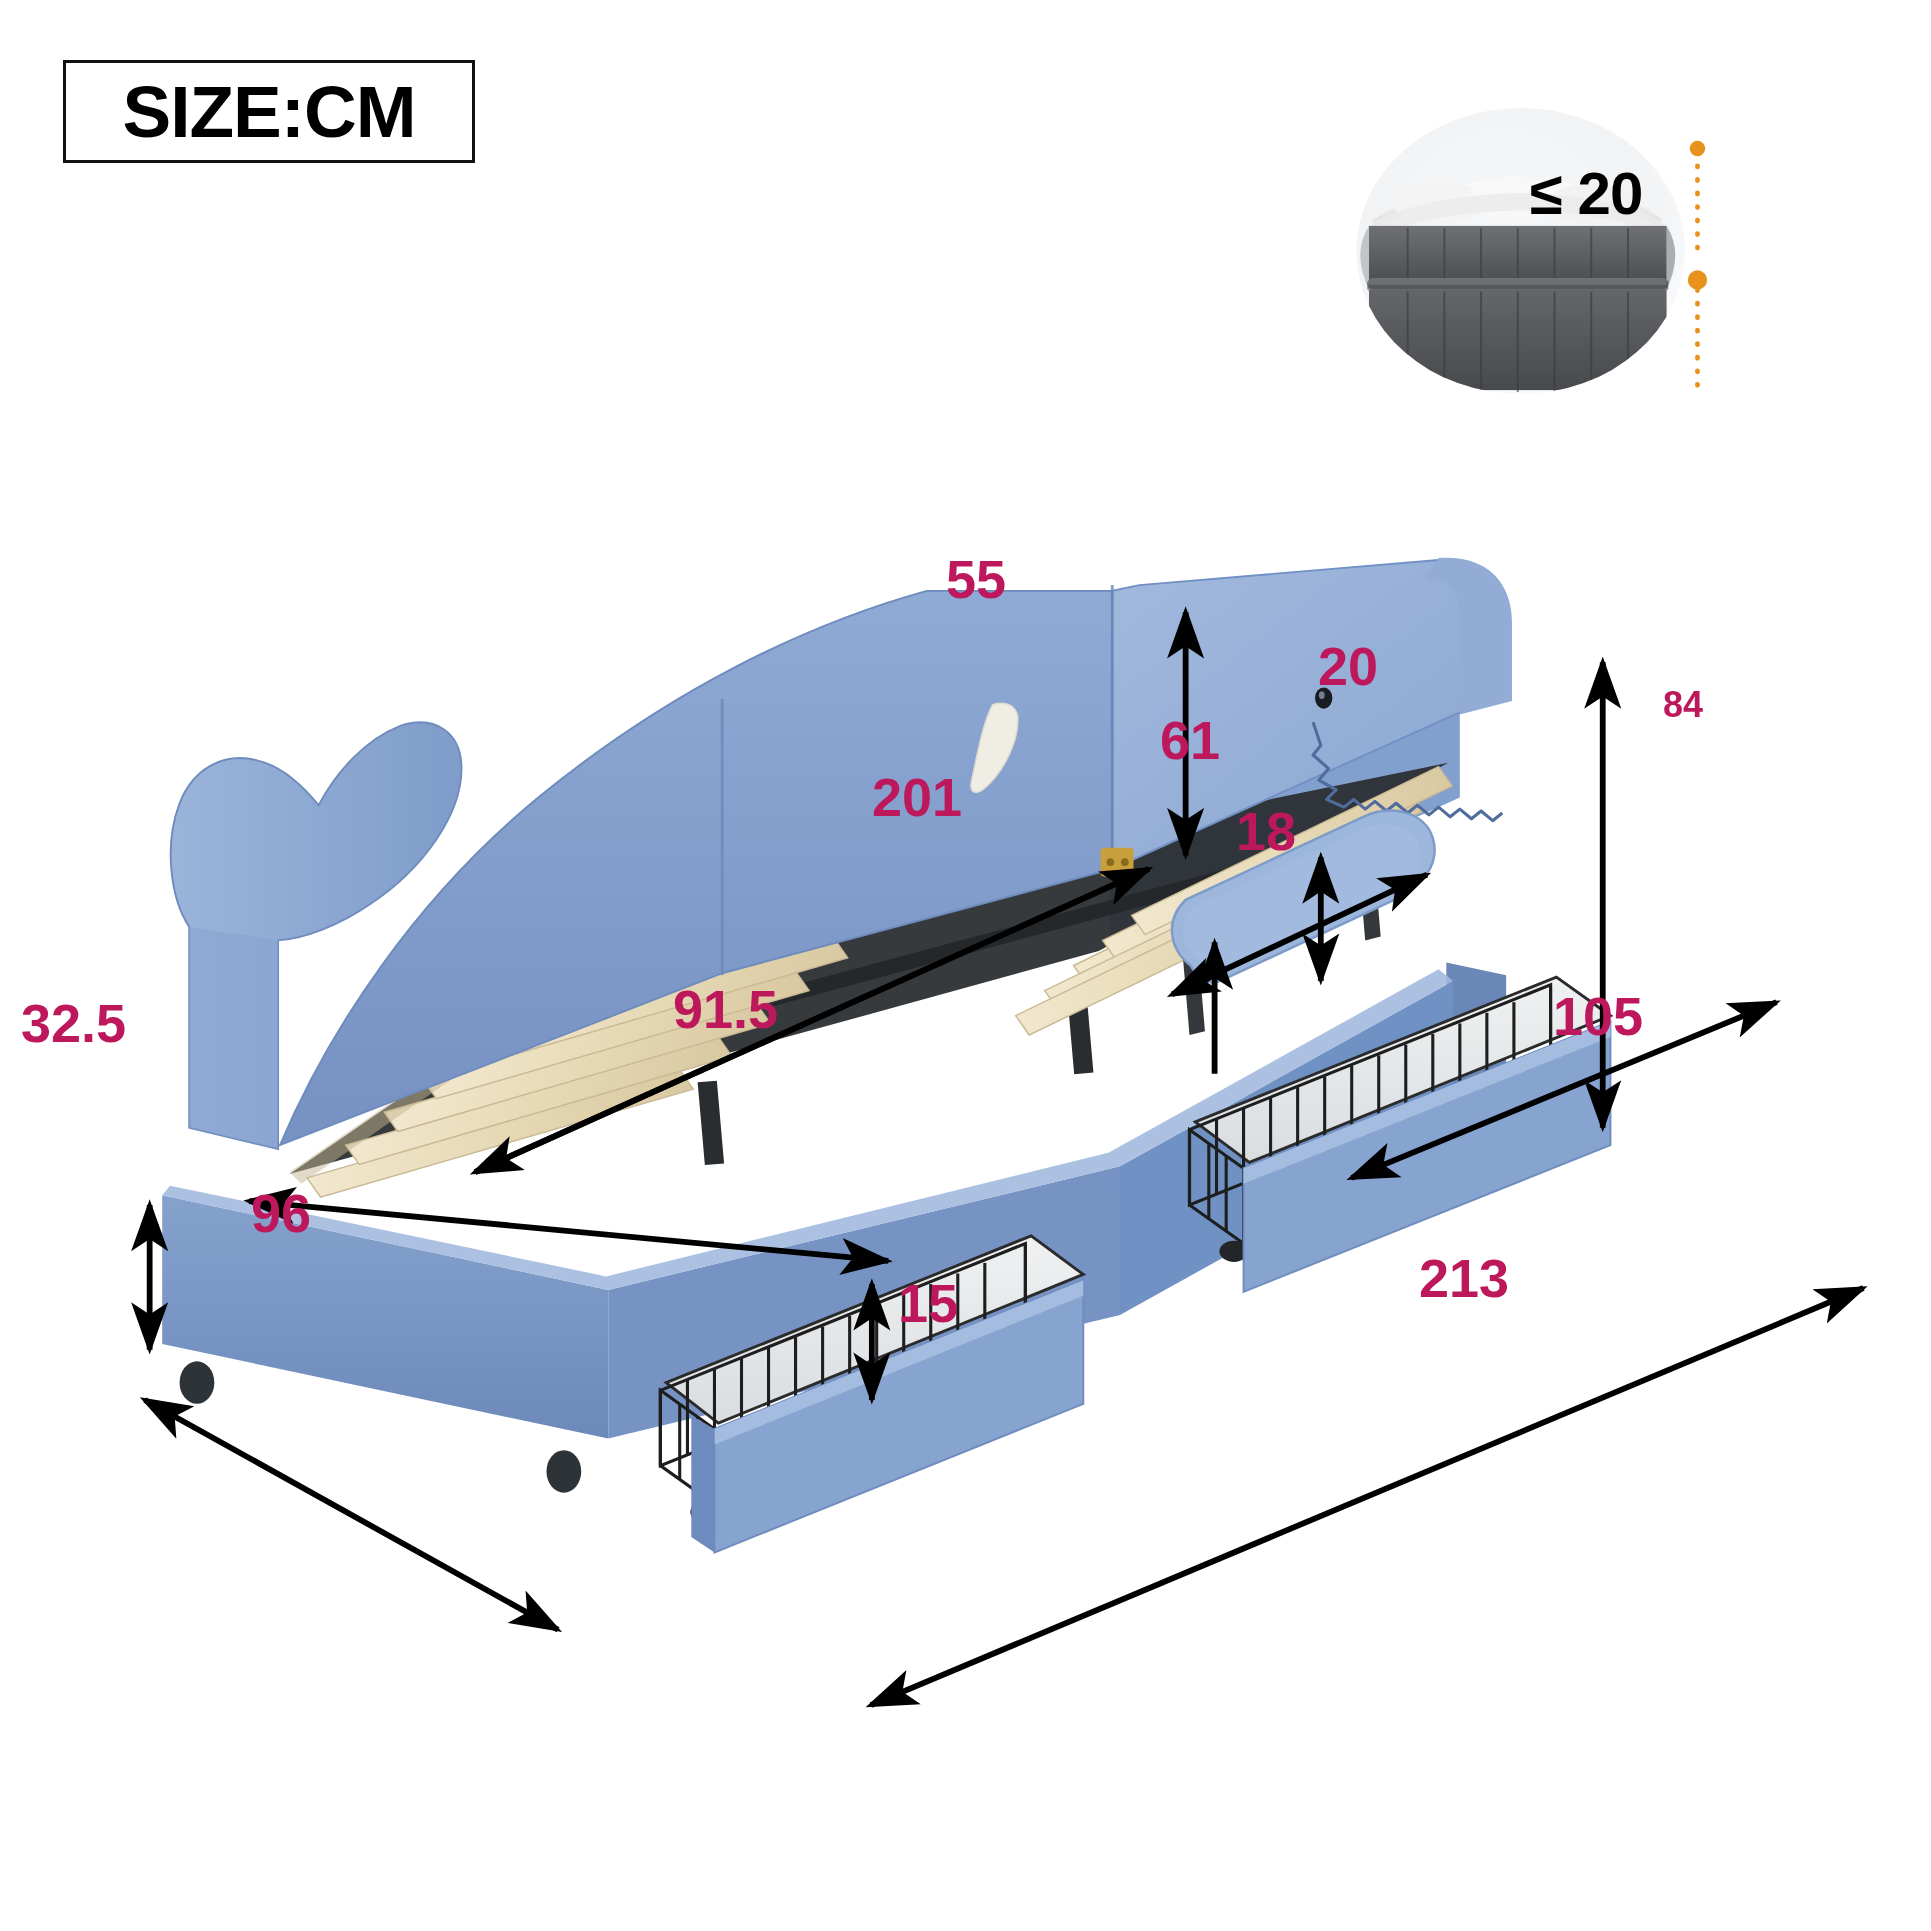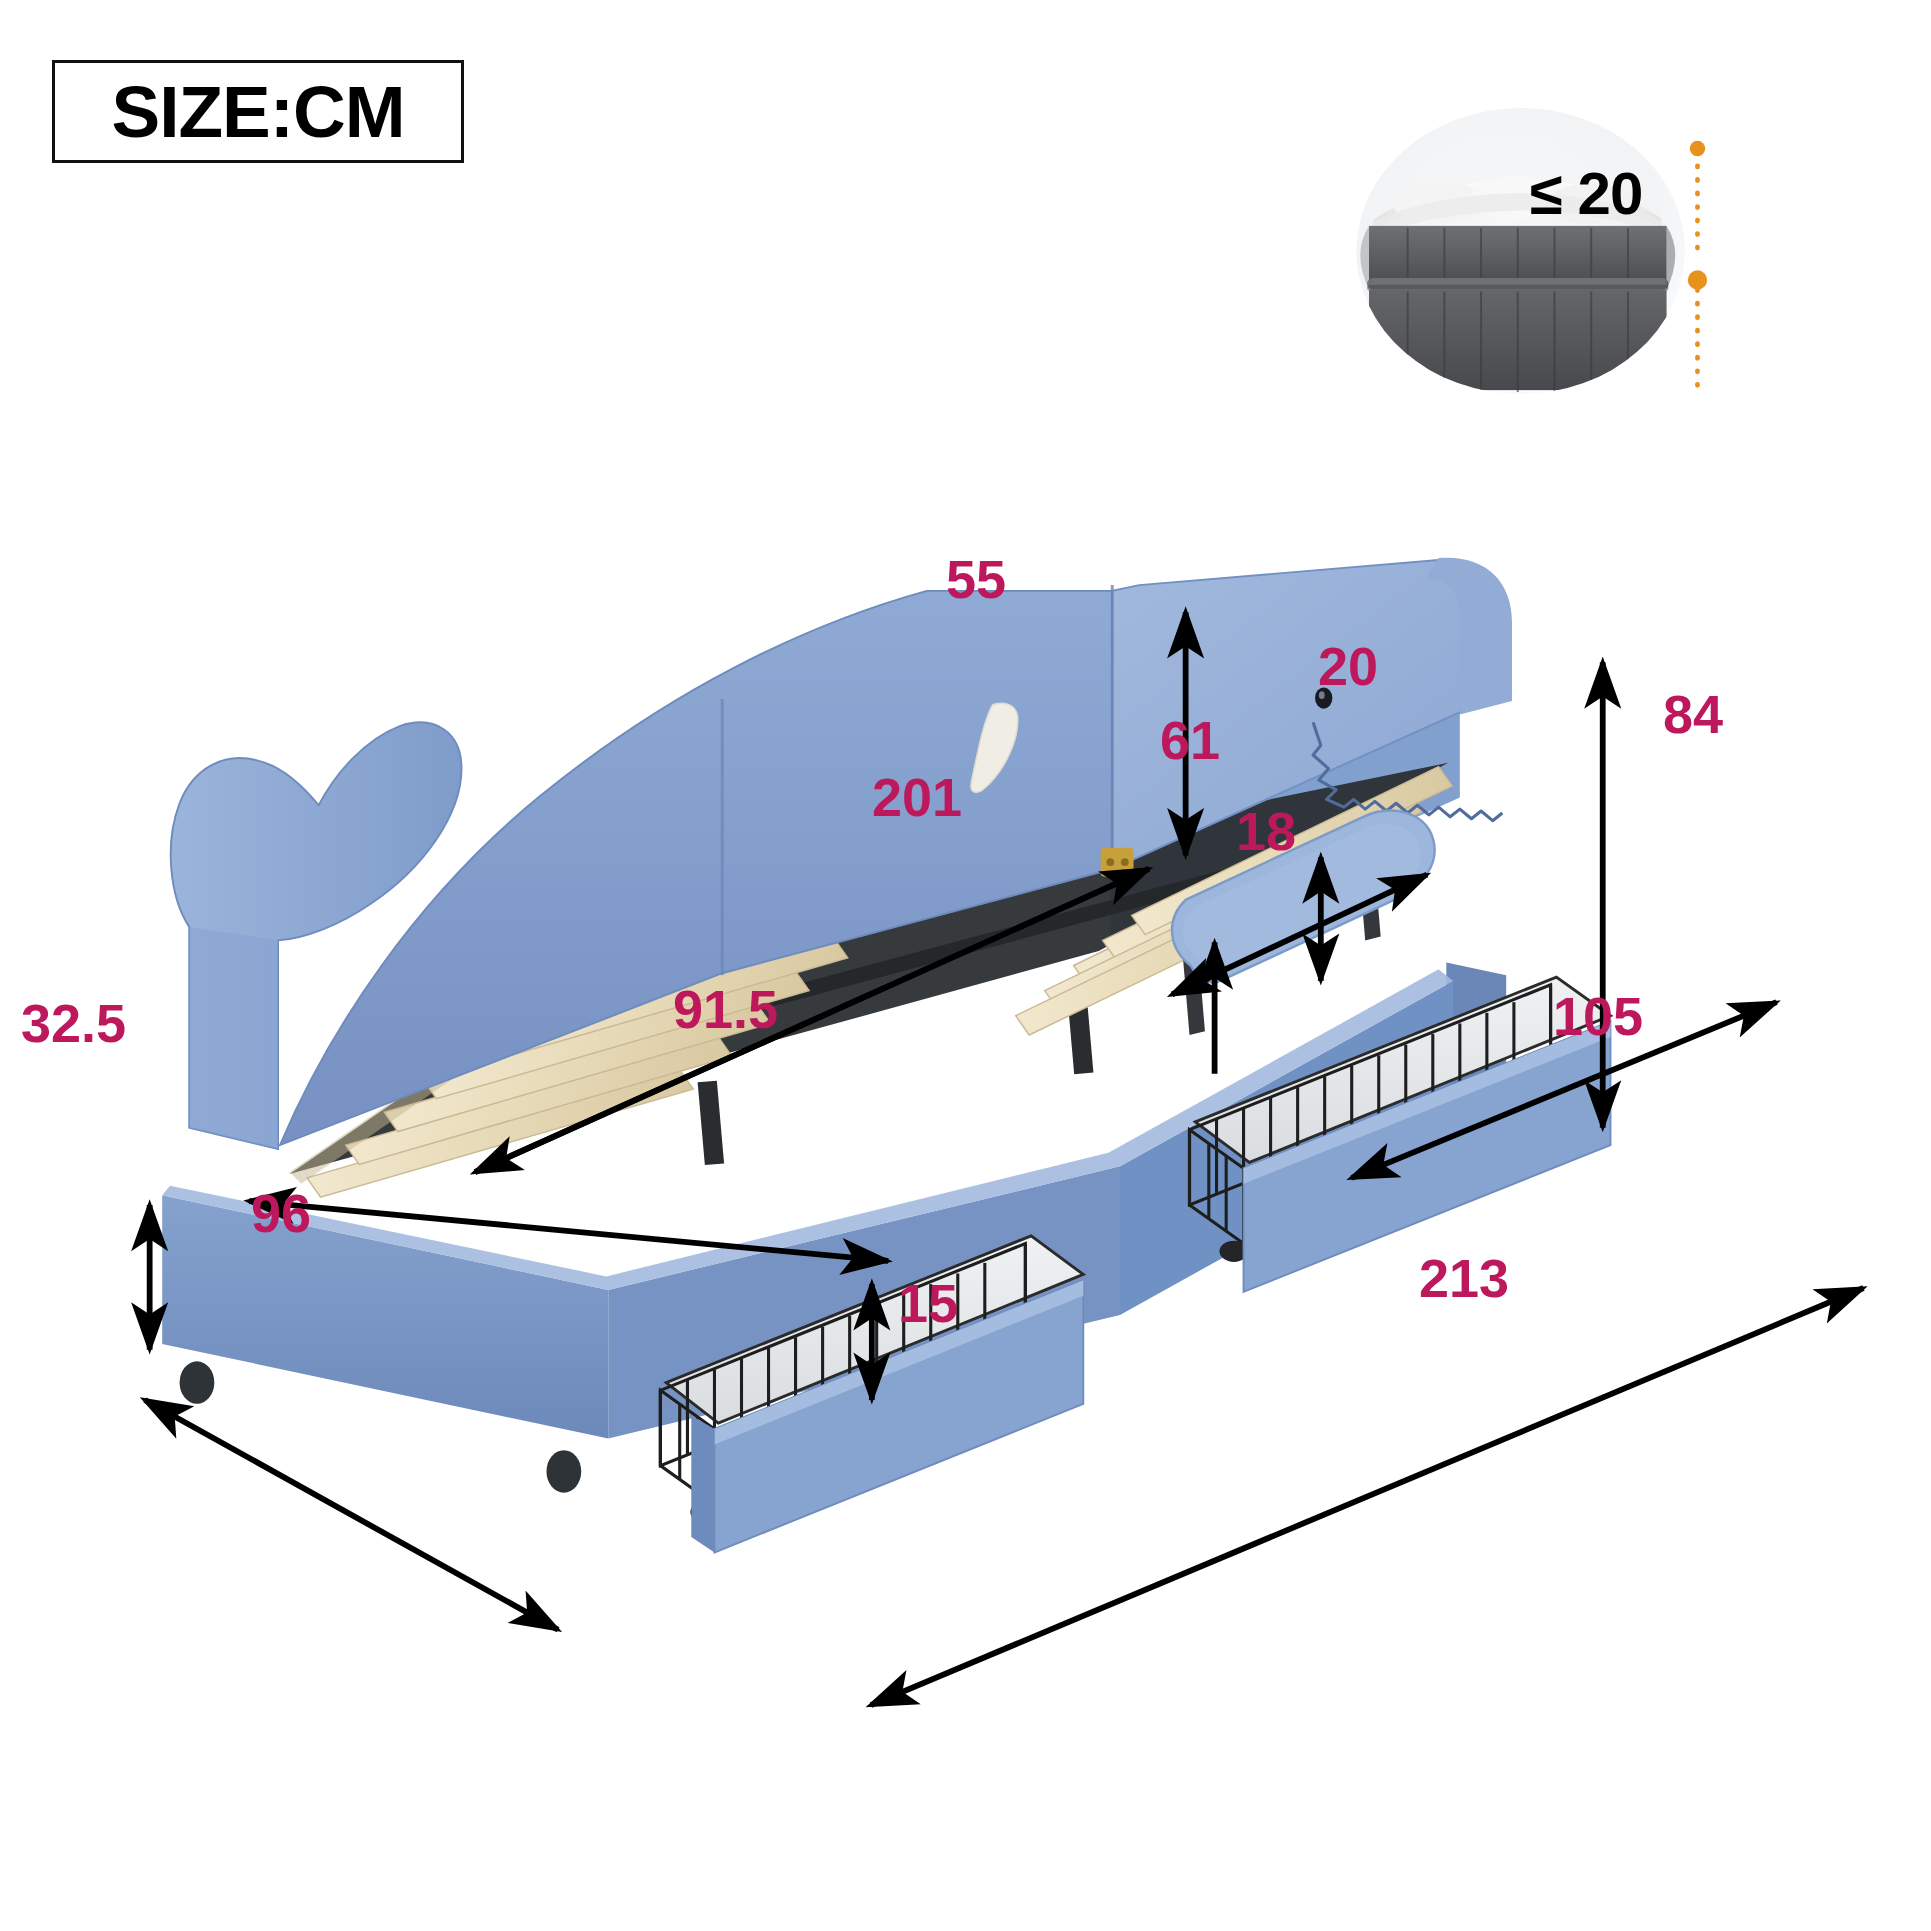--- a/index.html
+++ b/index.html
@@ -5,21 +5,21 @@
   html,body{margin:0;padding:0;background:#ffffff;}
   body{
     width:1931px;height:1931px;position:relative;overflow:hidden;
     font-family:"Liberation Sans", sans-serif;
     color:#000;
   }
   #stage{position:absolute;inset:0;}
 
   
   .title-box{
-    position:absolute;left:52px;top:60px;
+    position:absolute;left:63px;top:60px;
     width:406px;height:97px;
     border:3.9px solid #111;background:#fff;
     display:flex;align-items:center;justify-content:center;
   }
   .title-box span{
     font-size:73px;font-weight:700;letter-spacing:-1px;line-height:1;
     font-family:"Liberation Sans", sans-serif;
   }
 
   
@@ -28,21 +28,21 @@
     position:absolute;left:246px;top:53px;
     font-size:60px;font-weight:700;white-space:nowrap;letter-spacing:-1px;
   }
 
   
   .dim{
     position:absolute;font-weight:700;line-height:1;white-space:nowrap;
     font-family:"Liberation Sans", sans-serif;color:#be185d;
   }
   .d-55   {left:946px; top:552px; font-size:54px;}
-  .d-84   {left:1663px;top:687px; font-size:54px;}
+  .d-84   {left:1663px;top:687px; font-size:36px;}
   .d-20g  {left:1318px;top:639px; font-size:54px;}
   .d-61   {left:1160px;top:713px; font-size:54px;}
   .d-18   {left:1236px;top:804px; font-size:54px;}
   .d-201  {left:872px; top:770px; font-size:54px;}
   .d-915  {left:673px; top:966px;font-size:54px;margin-top:16px;}
   .d-325  {left:21px;  top:996px;font-size:54px;}
   .d-96   {left:251px; top:1186px;font-size:54px;}
   .d-15   {left:898px; top:1276px;font-size:54px;}
   .d-105  {left:1553px;top:989px;font-size:54px;}
   .d-213  {left:1419px;top:1209px;font-size:54px;margin-top:42px;}

